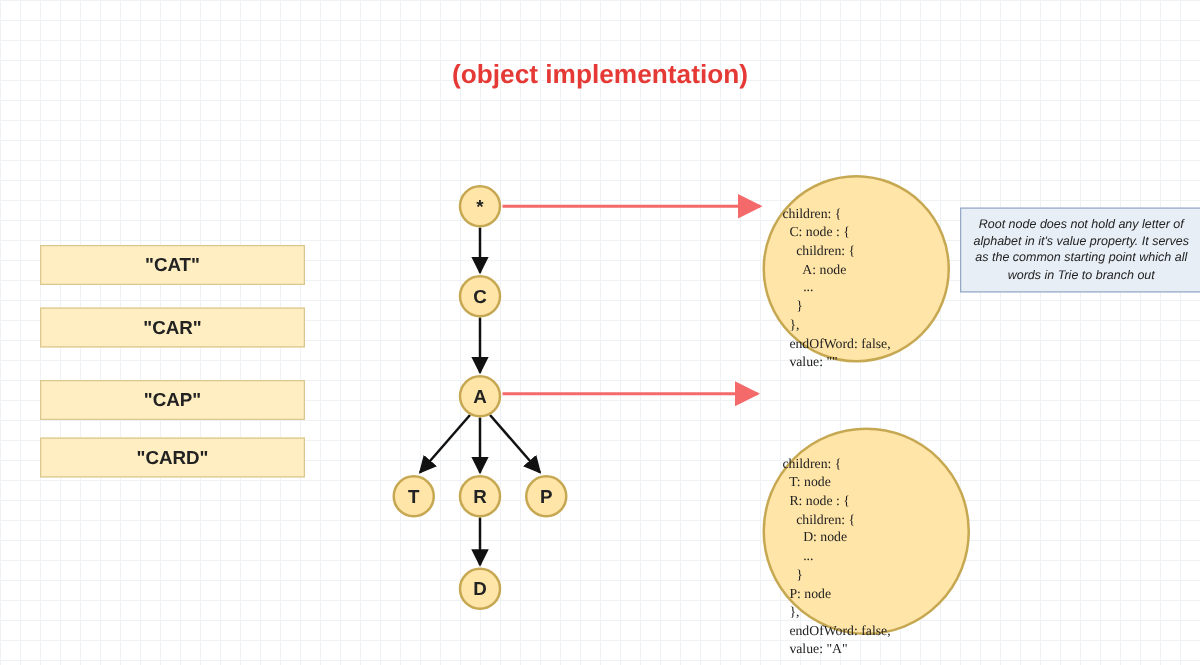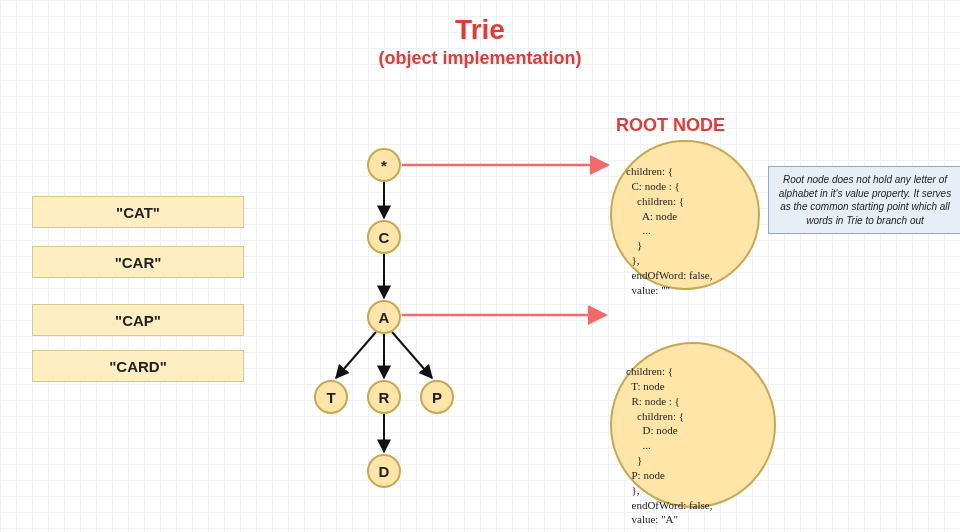--- a/index.html
+++ b/index.html
@@ -17,21 +17,21 @@
       linear-gradient(90deg,#eef1f3 1px,transparent 1px);
     background-size:16px 16px;
     opacity:.9;
   }
   .layer{position:absolute;inset:0;}
   .title{
     position:absolute;left:0;right:0;text-align:center;
     color:#e53935;font-weight:700;
   }
   .title.main{top:14px;font-size:28px;}
-  .title.sub{top:48px;font-size:18px;}
+  .title.sub{top:48px;font-size:21px;}
   .section-label{
     position:absolute;color:#e53935;font-weight:700;font-size:17px;
   }
   .value-box{
     position:absolute;width:210px;height:30px;
     background:#ffeec2;border:1px solid #d9c78d;
     display:flex;align-items:center;justify-content:center;
     font-weight:700;font-size:15px;color:#222;
   }
   .node{
@@ -58,37 +58,35 @@
   }
   svg.edges{position:absolute;inset:0;width:960px;height:532px;pointer-events:none;}
 </style>
 </head>
 <body>
 
 <div class="grid"></div>
 
 <div class="layer">
 
-  <div class="title main">Trie</div>
   <div class="title sub">(object implementation)</div>
 
   <div class="value-box" style="left:32px;top:196px">
       <span>"CAT"</span>
     </div>
   <div class="value-box" style="left:32px;top:246px">
       <span>"CAR"</span>
     </div>
   <div class="value-box" style="left:32px;top:304px">
       <span>"CAP"</span>
     </div>
   <div class="value-box" style="left:32px;top:350px">
       <span>"CARD"</span>
     </div>
 
-  <div class="section-label" style="left:616px;top:115px;font-size:18px">ROOT NODE</div>
 
   <svg class="edges">
     <defs>
       <marker id="ar-black" viewBox="0 0 10 10" refX="9" refY="5" markerWidth="7" markerHeight="7" orient="auto-start-reverse">
         <path d="M0,0 L10,5 L0,10 z" fill="#111"></path>
       </marker>
       <marker id="ar-red" viewBox="0 0 10 10" refX="9" refY="5" markerWidth="8" markerHeight="8" orient="auto-start-reverse">
         <path d="M0,0 L10,5 L0,10 z" fill="#f46a6a"></path>
       </marker>
     </defs>

